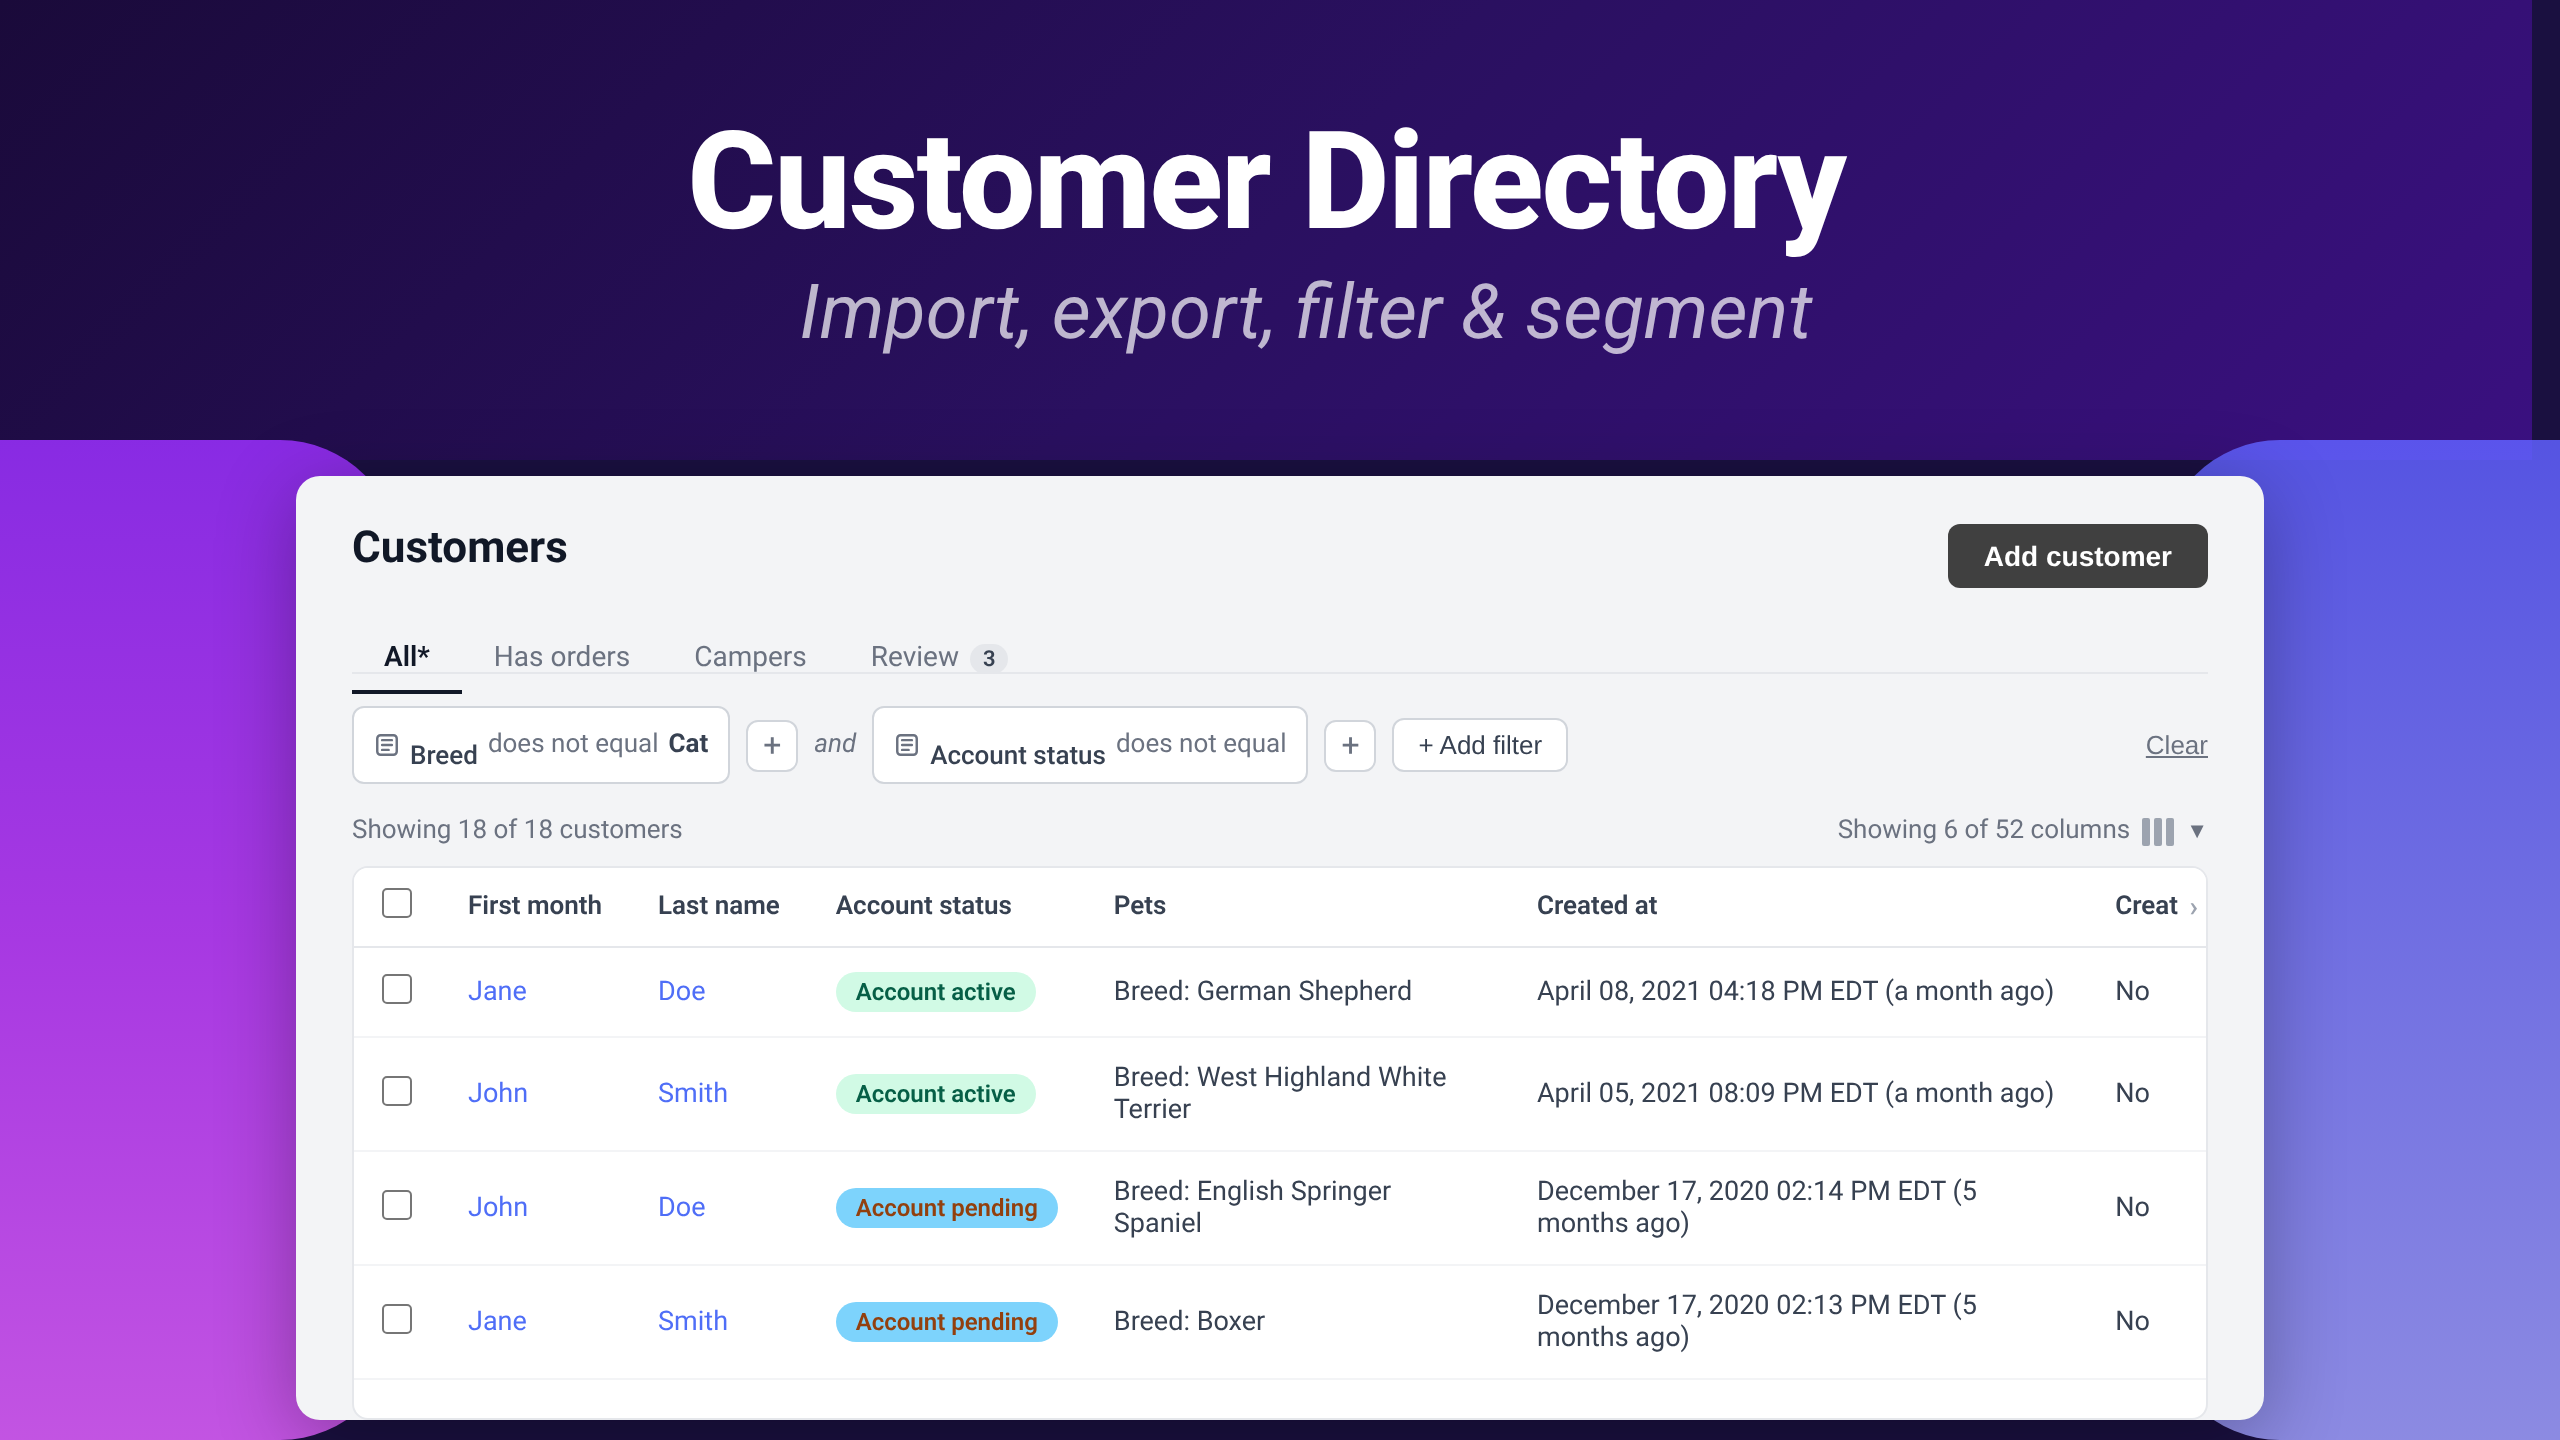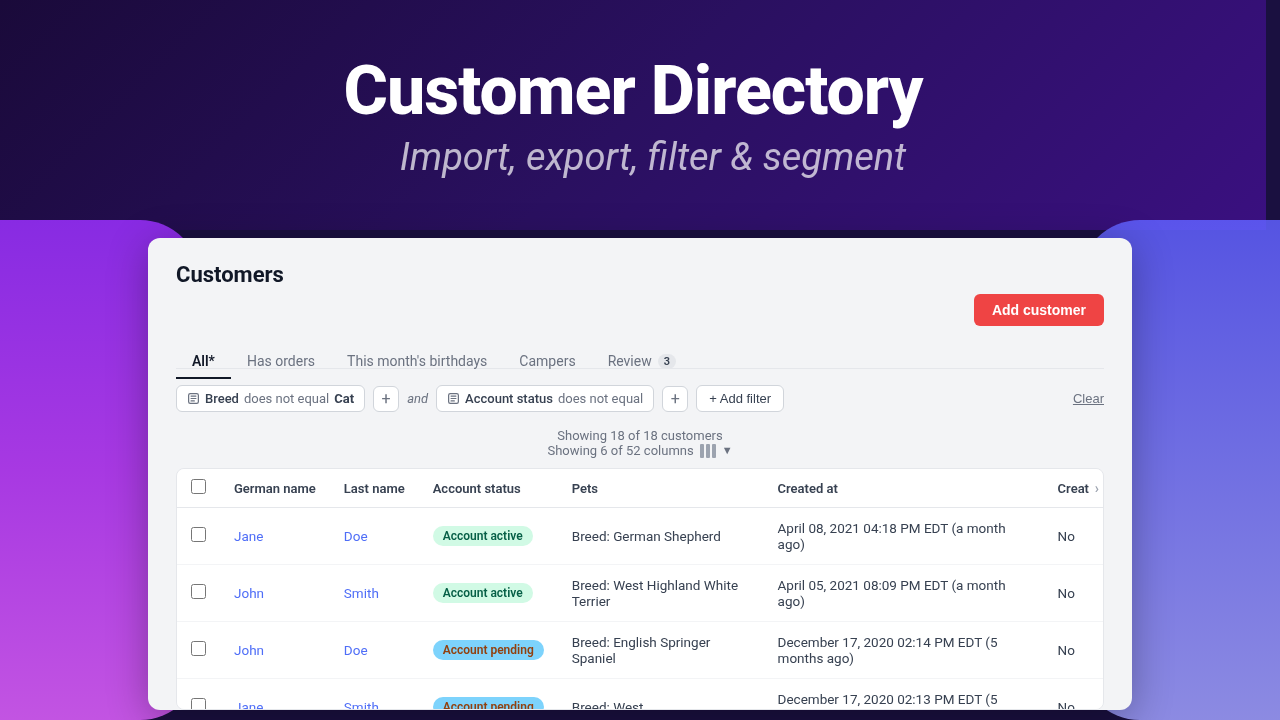--- a/index.html
+++ b/index.html
@@ -94,30 +94,29 @@
       gap: 40px;
     }
 
     .page-title {
       font-size: 22px;
       font-weight: 700;
       color: #111827;
     }
 
     .add-customer-btn {
-      background: #ef4444;
+      background: #404040;
       color: #fff;
       border: none;
       border-radius: 6px;
       padding: 8px 18px;
       font-size: 14px;
       font-weight: 600;
       cursor: pointer;
       white-space: nowrap;
-      margin-top: 32px;
     }
 
     
     .toolbar {
       display: flex;
       align-items: center;
       gap: 4px;
       margin-bottom: 14px;
     }
     .toolbar-btn {
@@ -183,21 +182,21 @@
       gap: 5px;
       background: #fff;
       border: 1px solid #d1d5db;
       border-radius: 6px;
       padding: 5px 10px;
       font-size: 13px;
       color: #374151;
       cursor: pointer;
     }
     .filter-chip svg { width: 13px; height: 13px; color: #6b7280; }
-    .filter-chip .filter-key { font-weight: 500; }
+    .filter-chip .filter-key { font-weight: 500; margin-top: 12px; }
     .filter-chip .filter-val { font-weight: 700; }
     .filter-plus {
       background: #fff;
       border: 1px solid #d1d5db;
       border-radius: 6px;
       width: 26px;
       height: 26px;
       display: flex;
       align-items: center;
       justify-content: center;
@@ -228,24 +227,22 @@
       border: none;
       color: #6b7280;
       font-size: 13px;
       cursor: pointer;
       text-decoration: underline;
     }
 
     
     .table-meta {
       display: flex;
-      align-items: center;
       justify-content: space-between;
       margin-bottom: 10px;
-      flex-direction: column;
     }
     .table-meta-left {
       font-size: 13px;
       color: #6b7280;
     }
     .table-meta-right {
       font-size: 13px;
       color: #6b7280;
       display: flex;
       align-items: center;
@@ -361,23 +358,20 @@
       </div>
       <button class="add-customer-btn">Add customer</button>
     </div>
 
     <div class="tabs">
       <div class="tab active">
         <span>All*</span>
       </div>
       <div class="tab">
         <span>Has orders</span>
-      </div>
-      <div class="tab">
-        <span>This month's birthdays</span>
       </div>
       <div class="tab">
         <span>Campers</span>
       </div>
       <div class="tab">
         <span>Review</span>
         <span class="badge">3</span>
       </div>
     </div>
 
@@ -419,21 +413,21 @@
       </div>
     </div>
 
     <div class="table-wrapper">
       <table>
         <thead>
           <tr>
             <th class="checkbox-cell">
               <input type="checkbox" style="">
             </th>
-            <th>German name</th>
+            <th>First month</th>
             <th>Last name</th>
             <th>Account status</th>
             <th>Pets</th>
             <th>Created at</th>
             <th style="position:relative;">
               Creat
               <span class="chevron-right" style="position:absolute; right:4px; top:50%; transform:translateY(-50%);">›</span>
             </th>
           </tr>
         </thead>
@@ -496,21 +490,21 @@
     </td>
     <td>
       <a class="link-cell">Jane</a>
     </td>
     <td>
       <a class="link-cell">Smith</a>
     </td>
     <td>
       <span class="status-badge status-pending">Account pending</span>
     </td>
-    <td>Breed: West</td>
+    <td>Breed: Boxer</td>
     <td>December 17, 2020 02:13 PM EDT (5 months ago)</td>
     <td>No</td>
   </tr>
           </tbody>
       </table>
     </div>
 
   </div>
 </div>
 

